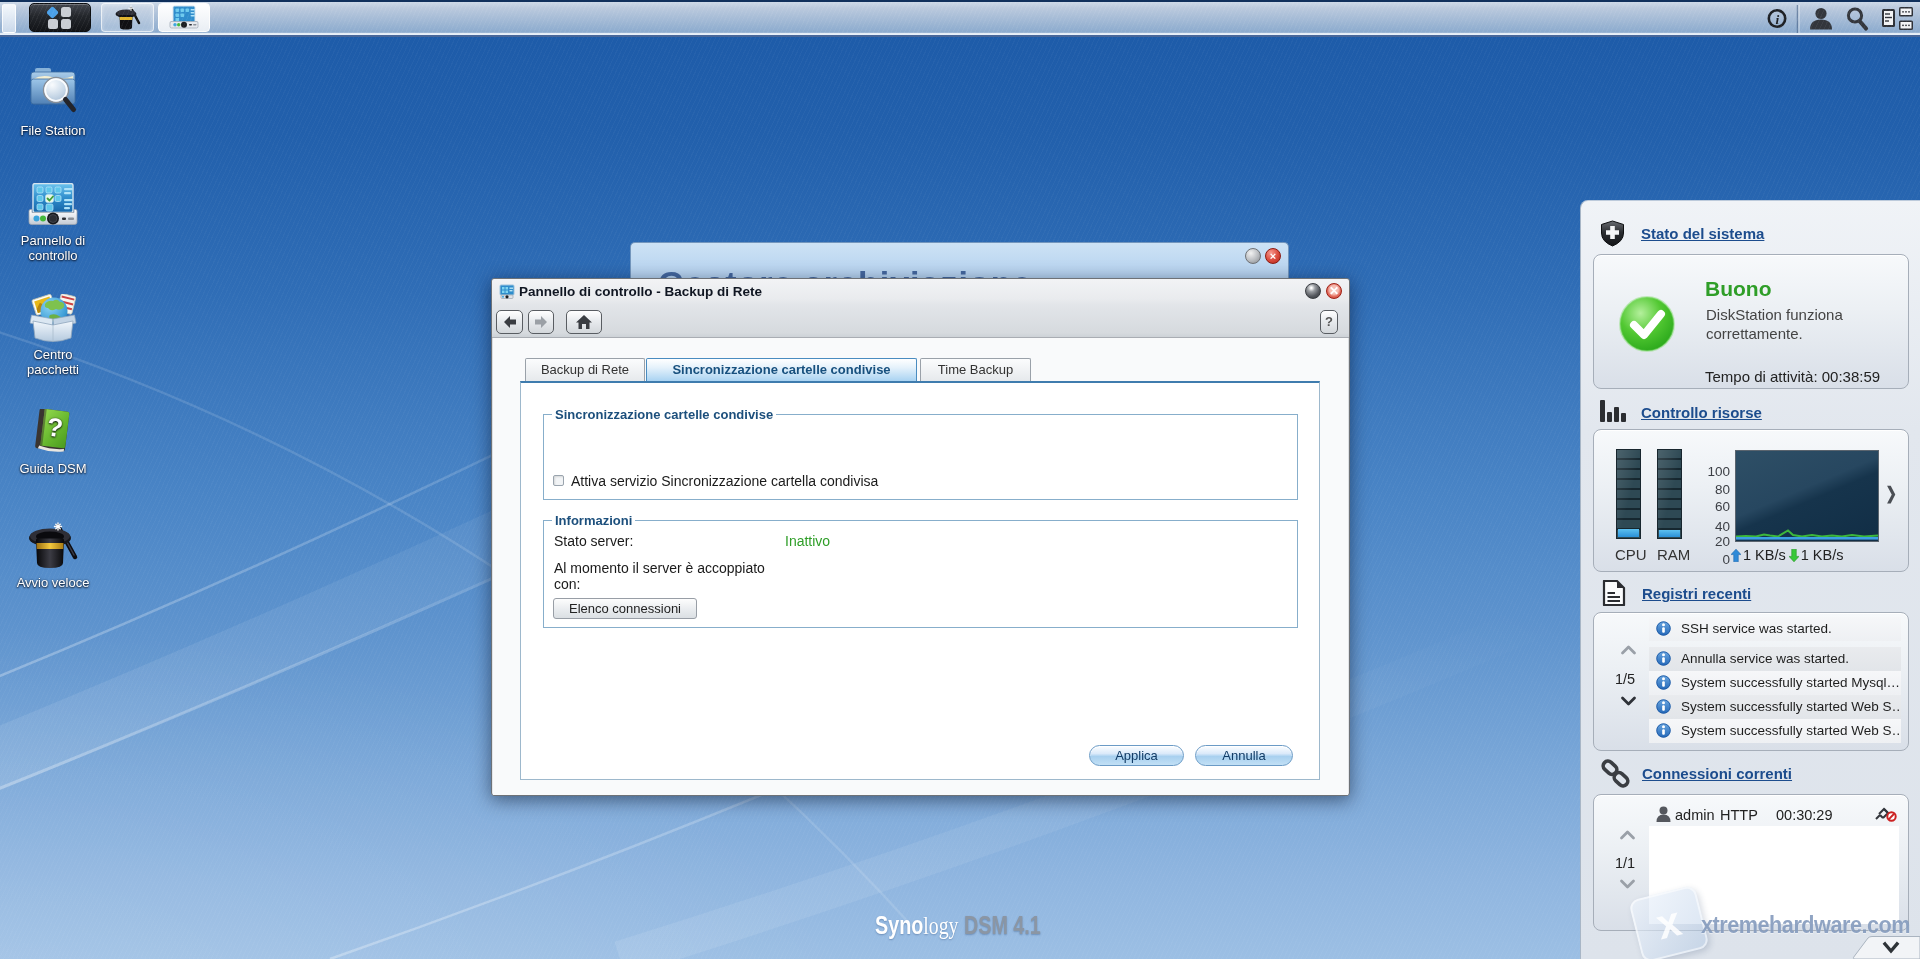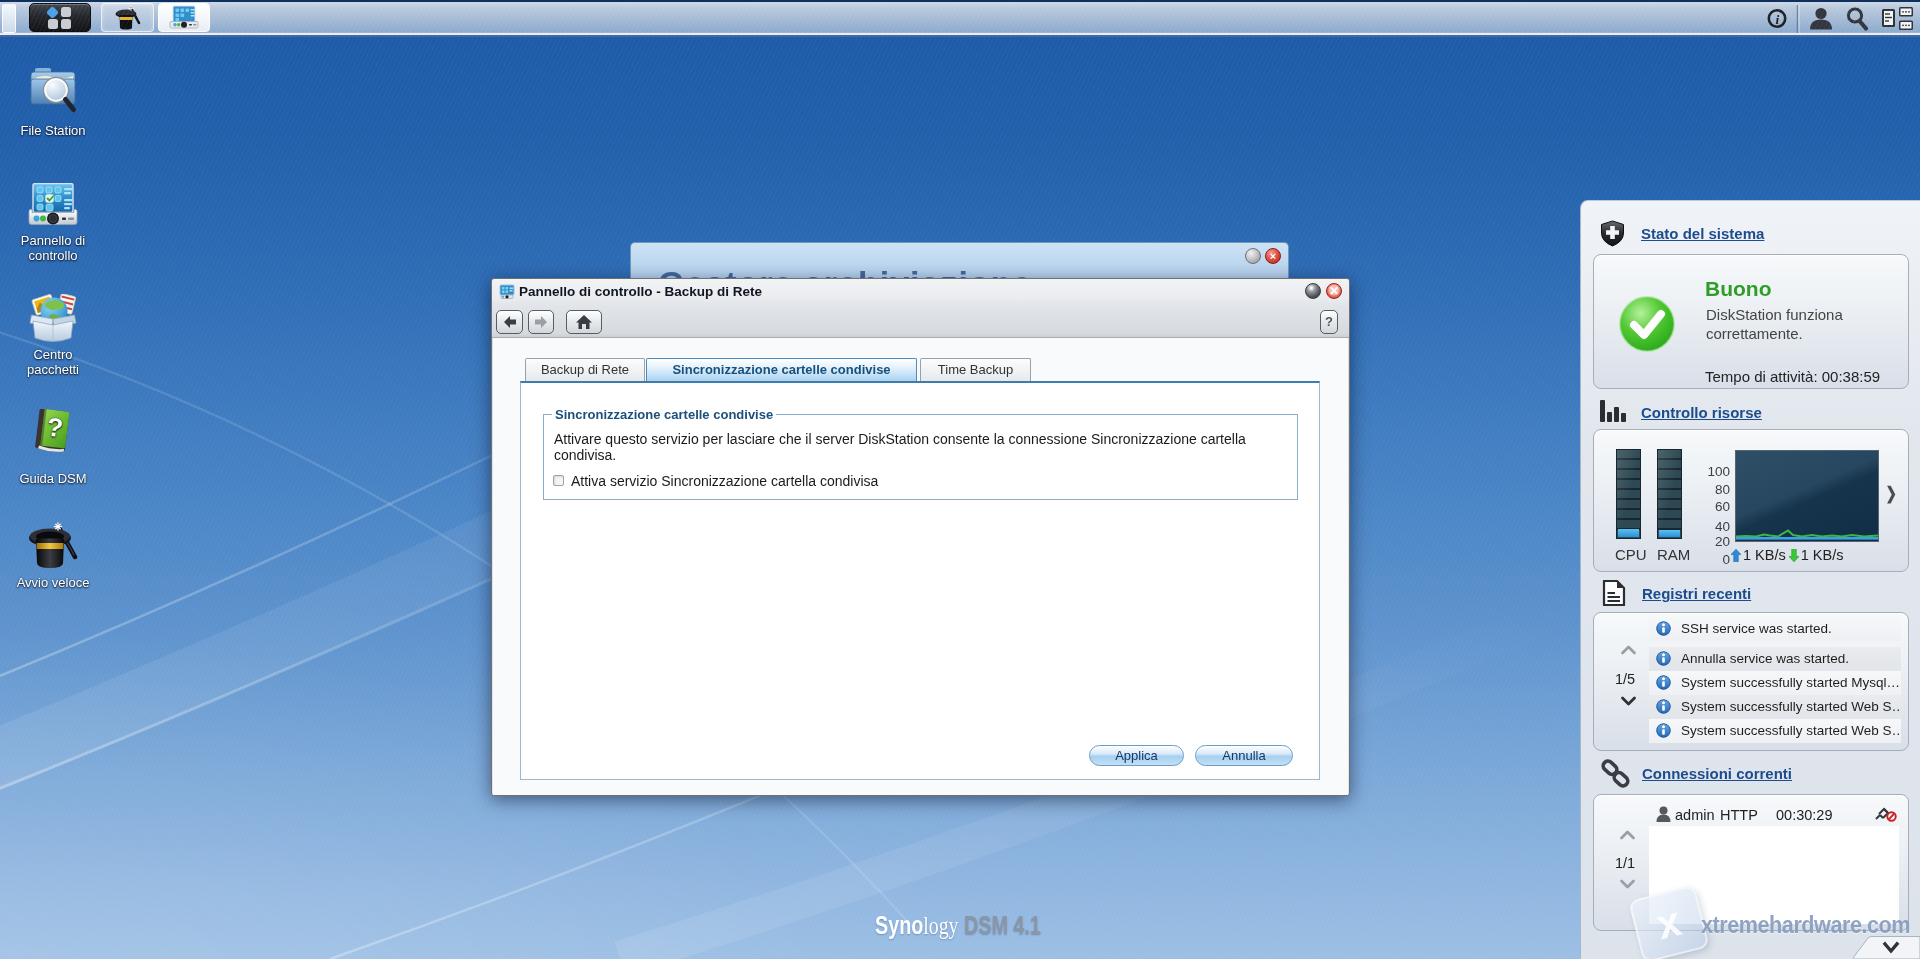--- a/index.html
+++ b/index.html
@@ -336,21 +336,21 @@
         </linearGradient>
       </defs>
   <g transform="rotate(7 24 23)">
     <path d="M8 3 Q8 1 10 1 L36 1 Q38 1 38 3 L38 39 Q38 41 36 41 L10 41 Q8 41 8 39 Z" fill="#3a3430"></path>
     <path d="M12 38.2 Q24 41 37 38.5 L37 41 Q24 44 11 41 Z" fill="#e9e6e0"></path>
     <path d="M13 1 L36 1 Q38 1 38 3 L38 36 Q38 38 36 38 L13 38 Z" fill="url(#bookg)"></path>
     <path d="M13 1 L15 1 L15 38 L13 38 Z" fill="#2e2a26" opacity="0.45"></path>
     <text x="25.5" y="27" font-size="26" font-weight="bold" fill="#ffffff" text-anchor="middle" font-family="Liberation Sans">?</text>
   </g>
 </svg>
-    <div style="margin-top:16px">Guida DSM</div>
+    <div style="margin-top:6px">Guida DSM</div>
   </div>
 <div class="dicon" style="top:521px">
     <svg width="56" height="50" viewBox="0 0 56 50">
   <defs>
     <linearGradient id="hatb" x1="0" y1="0" x2="1" y2="0">
           <stop offset="0" stop-color="#060608"></stop>
           <stop offset="0.5" stop-color="#3c3c44"></stop>
           <stop offset="1" stop-color="#08080a"></stop>
         </linearGradient>
     <linearGradient id="gold" x1="0" y1="0" x2="1" y2="0">
@@ -421,23 +421,29 @@
   <div class="navbtn" style="left:828px;width:18px;text-align:center;font-size:13px;font-weight:bold;color:#555;line-height:22px">?</div>
   <div class="toolline"></div>
   <div class="content"></div>
 
   <div class="tab" style="left:33px;width:120px">Backup di Rete</div>
   <div class="tab active" style="left:154px;width:271px">Sincronizzazione cartelle condivise</div>
   <div class="tab" style="left:428px;width:111px">Time Backup</div>
   <div id="tabpanel">
     <div class="fset" style="left:22px;top:31px;width:755px;height:86px">
       <div class="lg">Sincronizzazione cartelle condivise</div>
-      <div class="ftxt" style="left:10px;top:17px;width:730px">Attivare questo servizio per lasciare che il server DiskStation consente la connessione Sincronizzazione cartella condivisa.</div>
       <div class="cbox" style="left:9px;top:60px"></div>
       <div class="ftxt" style="left:27px;top:59px">Attiva servizio Sincronizzazione cartella condivisa</div>
+    </div>
+    <div class="fset" style="left:22px;top:137px;width:755px;height:108px">
+      <div class="lg">Informazioni</div>
+      <div class="ftxt" style="left:10px;top:13px">Stato server:</div>
+      <div class="ftxt green" style="left:241px;top:13px">Inattivo</div>
+      <div class="ftxt" style="left:10px;top:40px;width:220px">Al momento il server è accoppiato con:</div>
+      <div class="minibtn" style="left:9px;top:77px;width:144px;height:21px;line-height:19px">Elenco connessioni</div>
     </div>
     <div class="pillbtn" style="left:568px;top:362px;width:95px">Applica</div>
     <div class="pillbtn" style="left:674px;top:362px;width:98px">Annulla</div>
   </div>
 </div>
 
 <div id="panel">
   <svg style="position:absolute;left:18px;top:19px" width="27" height="27" viewBox="0 0 27 27">
     <defs>
         <linearGradient id="shg" x1="0" y1="0" x2="0" y2="1">

